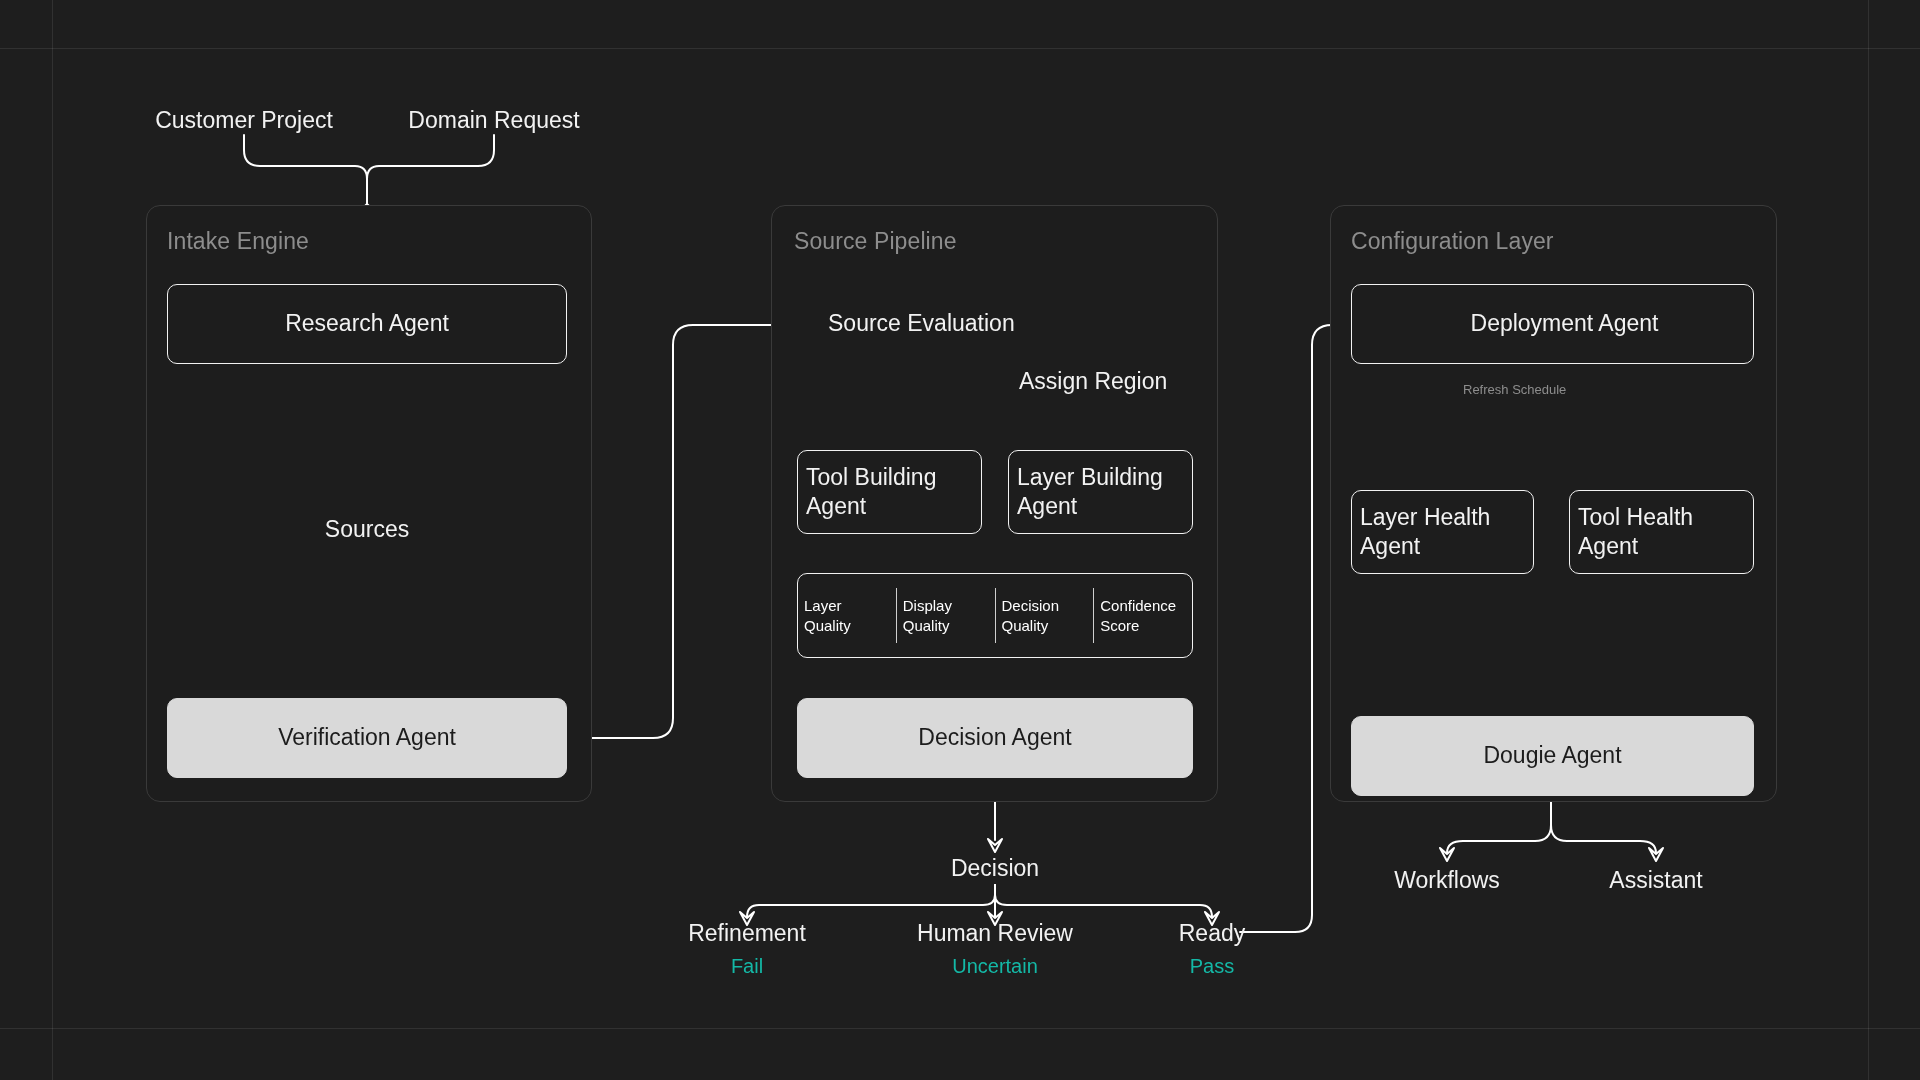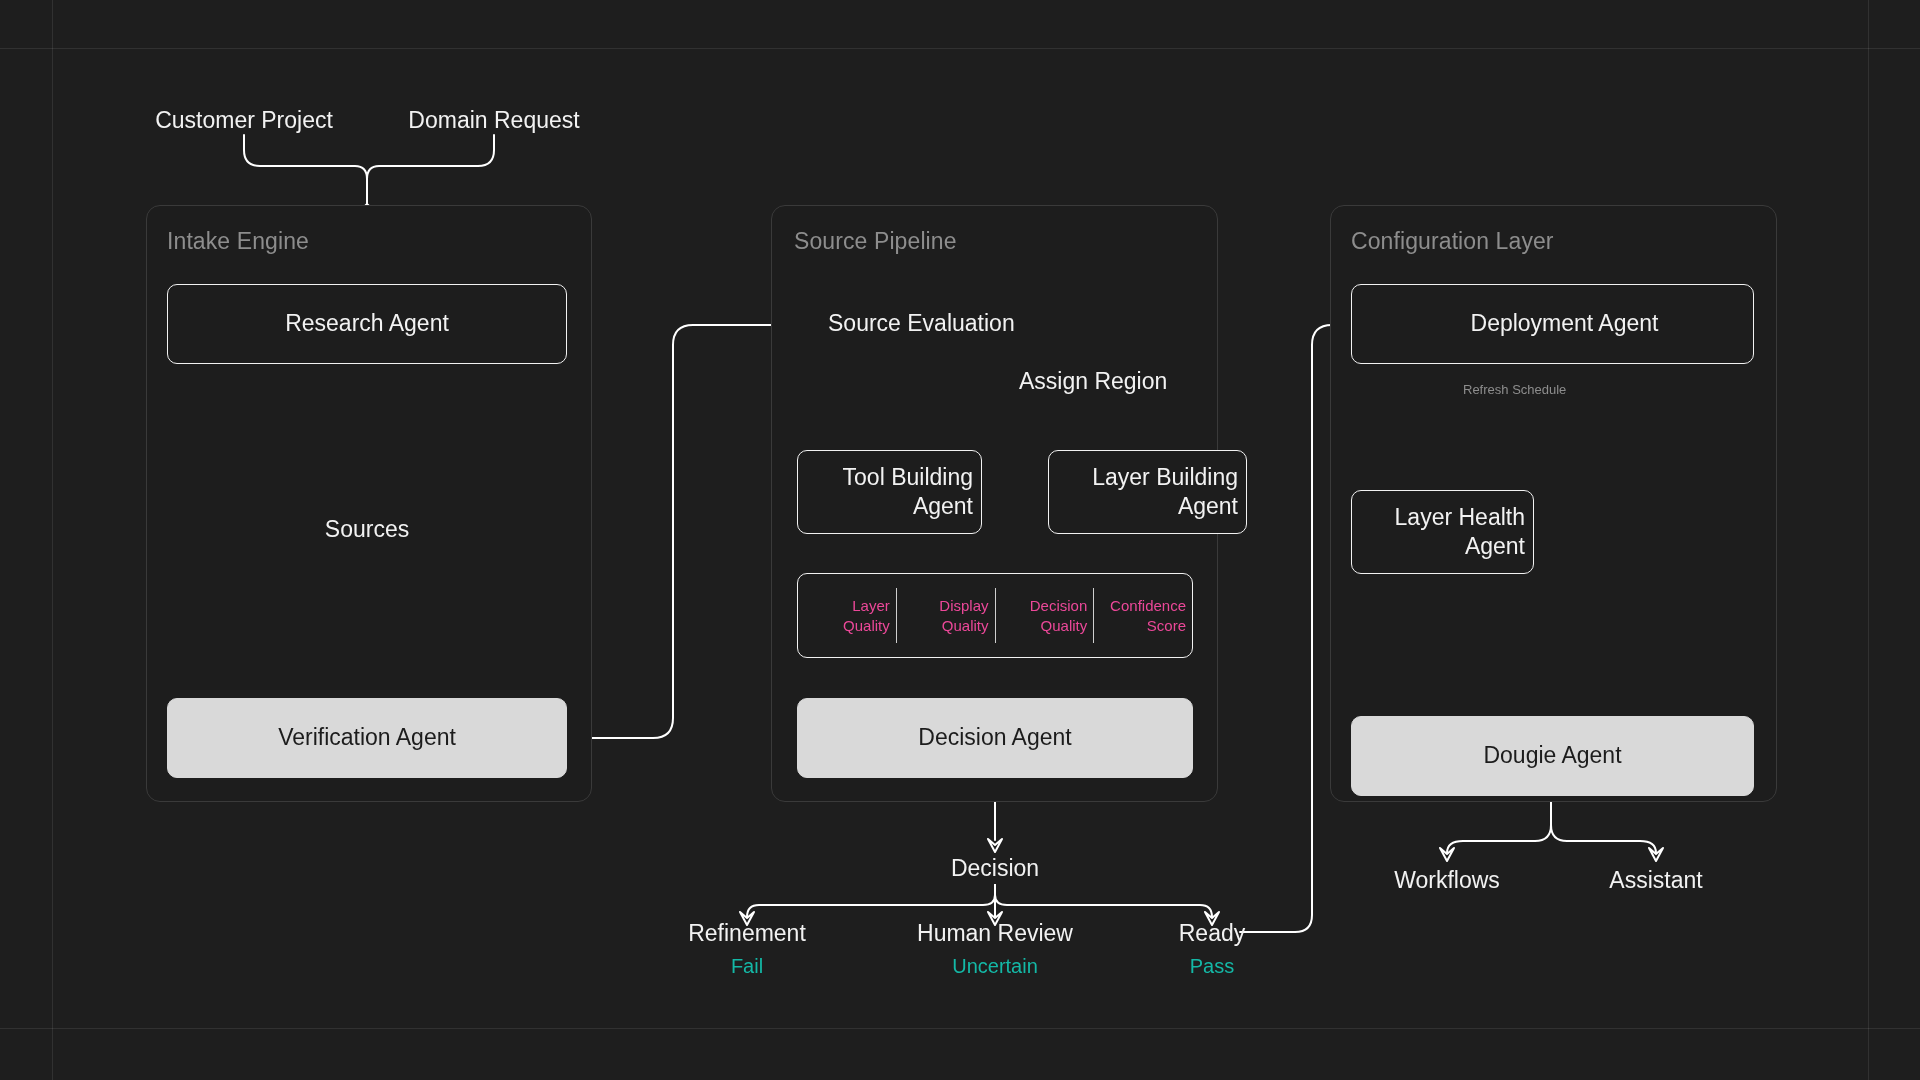--- a/index.html
+++ b/index.html
@@ -15,30 +15,30 @@
     background-position:52px 48px;}
 
   svg.wires{position:absolute;left:0;top:0;width:1920px;height:1080px;overflow:visible;}
   svg.wires path{fill:none;stroke:#ffffff;stroke-width:2;stroke-linecap:round;stroke-linejoin:round;}
 
   .group{position:absolute;border:1px solid #3a3a3a;border-radius:14px;background:#1d1d1d;}
   .group-label{position:absolute;color:#8d8d8d;font-size:23px;letter-spacing:.1px;white-space:nowrap;}
 
   .node{position:absolute;box-sizing:border-box;border:1.6px solid #f2f2f2;border-radius:10px;
         background:#1d1d1d;color:#f2f2f2;display:flex;align-items:center;justify-content:center;
-        text-align:right;font-size:23px;line-height:1.28;padding:4px 8px;}
+        text-align:left;font-size:23px;line-height:1.28;padding:4px 8px;}
   .node.solid{background:#d9d9d9;border-color:#d9d9d9;color:#1c1c1c;}
 
   .plain{position:absolute;color:#f2f2f2;font-size:23px;white-space:nowrap;text-align:center;}
   .plain.sub{color:#14b8a6;font-size:20px;}
   .plain.small{font-size:13px;color:#8d8d8d;}
 
   .metrics{position:absolute;box-sizing:border-box;border:1.6px solid #f2f2f2;border-radius:10px;
            background:#1d1d1d;display:flex;align-items:center;justify-content:space-between;}
-  .metric{flex:1;color:#ec4899;font-size:15px;line-height:1.3;text-align:right;padding:0 6px;}
+  .metric{flex:1;color:#ffffff;font-size:15px;line-height:1.3;text-align:left;padding:0 6px;}
   .mdiv{width:1px;align-self:stretch;margin:14px 0;background:#cfcfcf;}
 </style>
 </head>
 <body>
 
 <div id="stage">
 
   <div class="grid"></div>
 
   <svg class="wires" viewBox="0 0 1920 1080">
@@ -125,21 +125,21 @@
   <div class="node solid" style="left:167px;top:698px;width:400px;height:80px;">Verification Agent</div>
 
   <div class="group" style="left:771px;top:205px;width:445px;height:595px;"></div>
   <div class="group-label" style="left:794px;top:228px;">Source Pipeline</div>
 
   <div class="plain" style="left:828px;top:310px;">Source Evaluation</div>
 
   <div class="plain" style="left:1019px;top:368px;">Assign Region</div>
 
   <div class="node" style="left:797px;top:450px;width:185px;height:84px;">Tool Building Agent</div>
-  <div class="node" style="left:1048px;top:450px;width:199px;height:84px;">Layer Building Agent</div>
+  <div class="node" style="left:1008px;top:450px;width:185px;height:84px;">Layer Building Agent</div>
 
   <div class="metrics" style="left:797px;top:573px;width:396px;height:85px;">
     <div class="metric">
       <div>Layer</div>
       <div>Quality</div>
     </div>
     <div class="mdiv"></div>
     <div class="metric">
       <div>Display</div>
       <div>Quality</div>
@@ -170,19 +170,20 @@
   <div class="plain sub" style="left:1137px;top:955px;width:150px;">Pass</div>
 
   <div class="group" style="left:1330px;top:205px;width:445px;height:595px;"></div>
   <div class="group-label" style="left:1351px;top:228px;">Configuration Layer</div>
 
   <div class="node" style="left:1351px;top:284px;width:403px;height:80px;padding-left:32px;">Deployment Agent</div>
 
   <div class="plain small" style="left:1463px;top:382px;">Refresh Schedule</div>
 
   <div class="node" style="left:1351px;top:490px;width:183px;height:84px;">Layer Health Agent</div>
+  <div class="node" style="left:1569px;top:490px;width:185px;height:84px;">Tool Health Agent</div>
 
   <div class="node solid" style="left:1351px;top:716px;width:403px;height:80px;">Dougie Agent</div>
 
   <div class="plain" style="left:1347px;top:867px;width:200px;">Workflows</div>
   <div class="plain" style="left:1556px;top:867px;width:200px;">Assistant</div>
 
 </div>
 
 </body></html>

